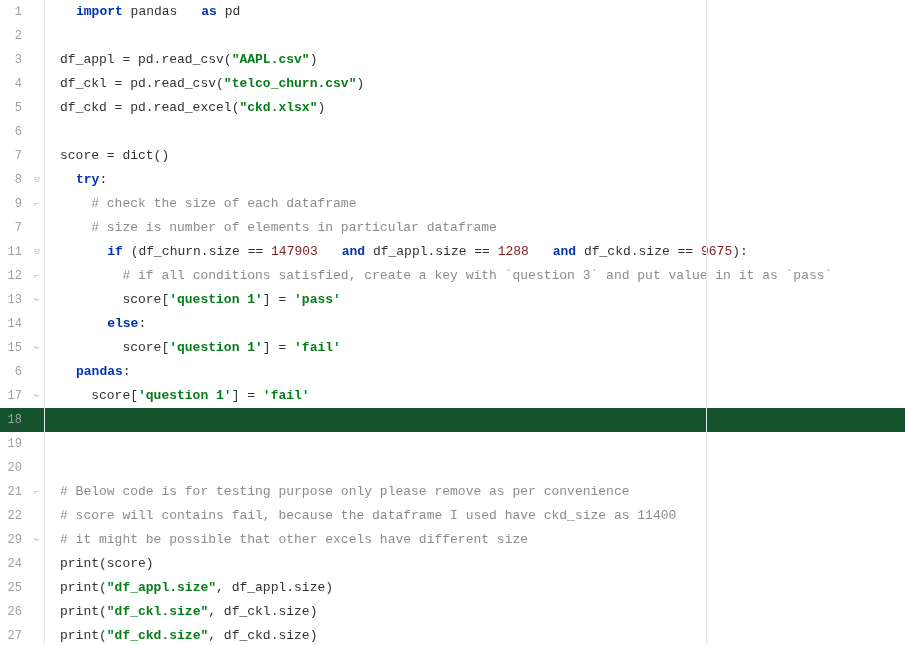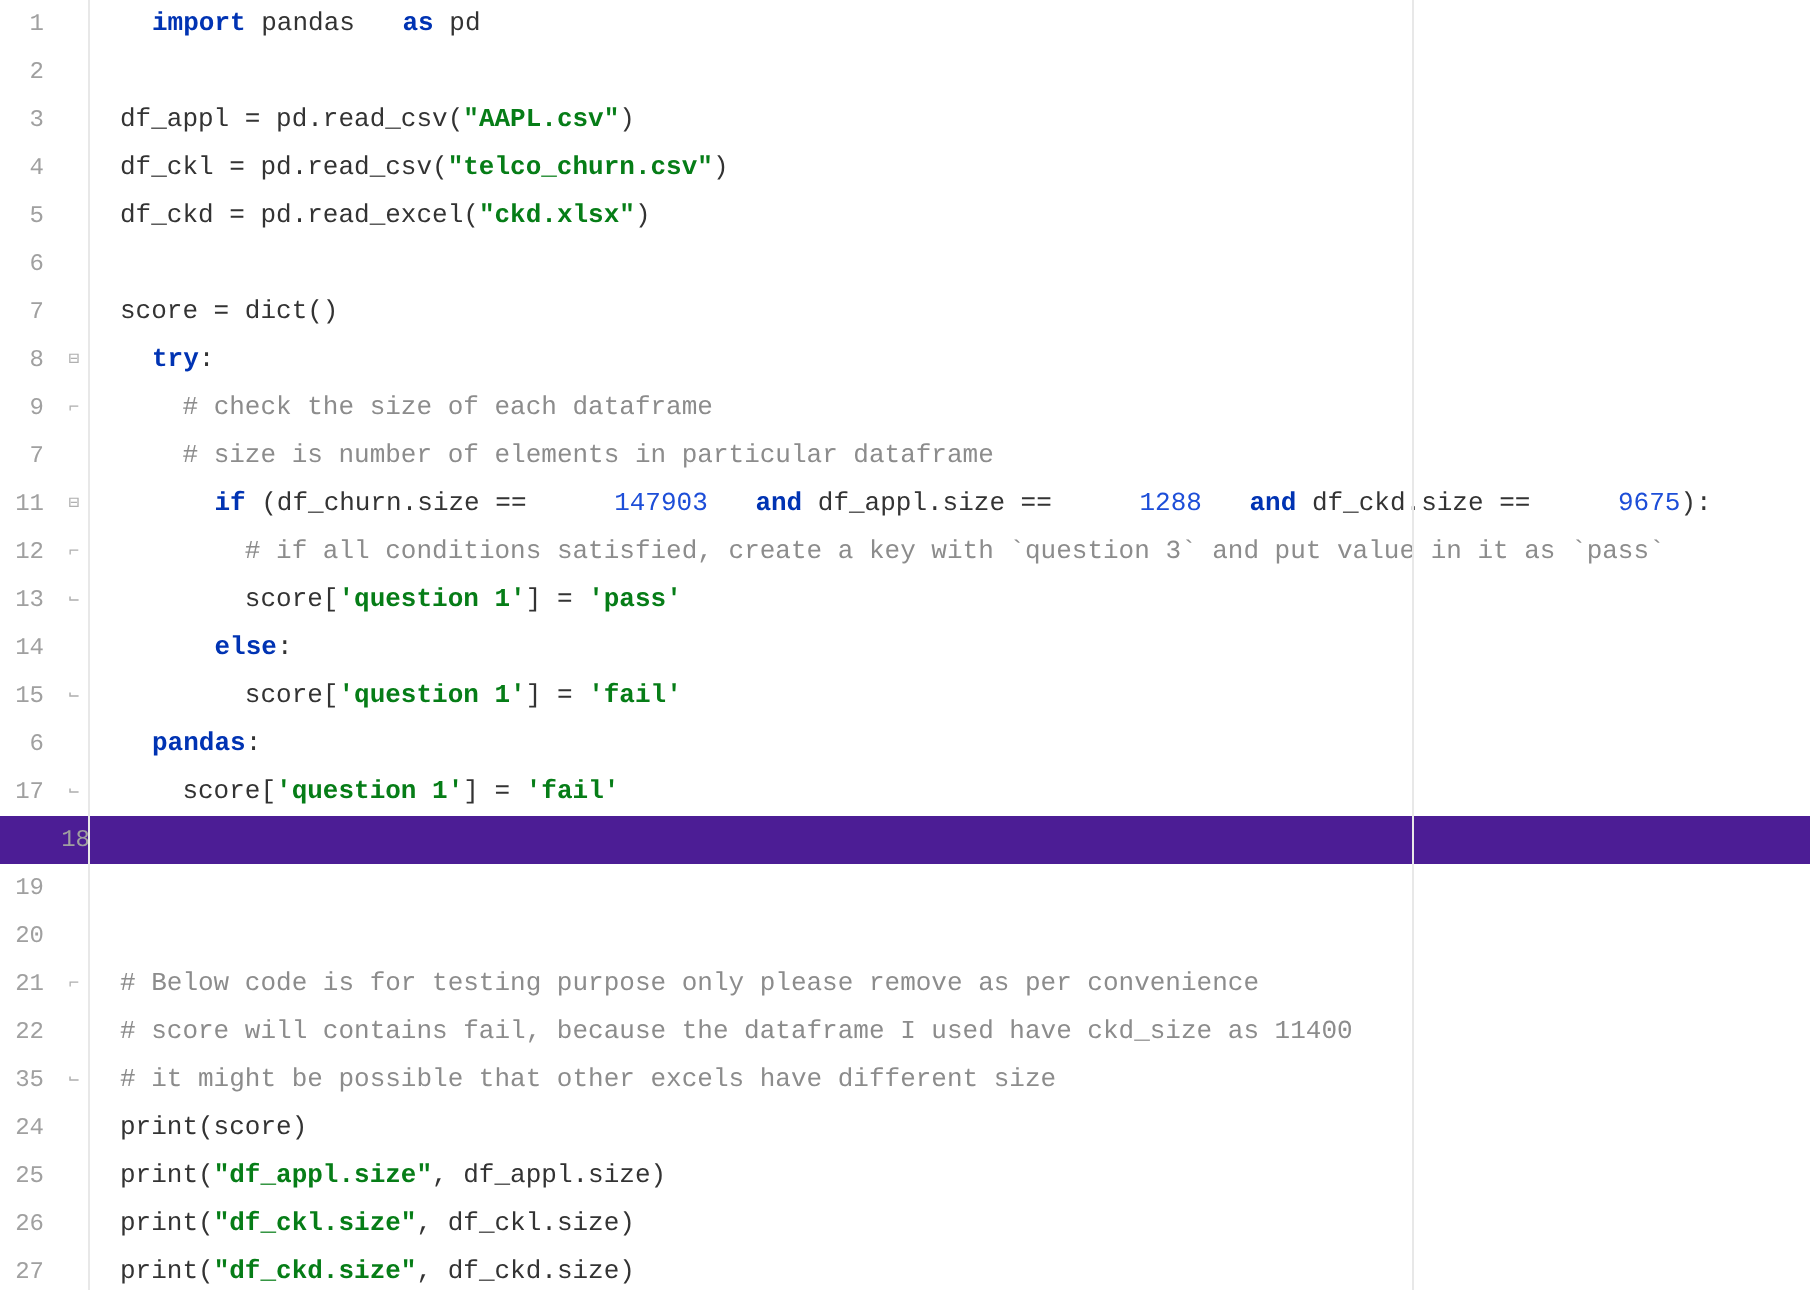--- a/index.html
+++ b/index.html
@@ -15,22 +15,21 @@
   display: flex;
   flex-direction: column;
   position: relative;
 }
 .line {
   display: flex;
   height: 24px;
   line-height: 24px;
 }
 .line.current {
-  background: #4c1d95;
-  padding-left: 23px;
+  background: #14532d;
 }
 .gutter {
   width: 30px;
   text-align: right;
   padding-right: 8px;
   color: #a0a0a0;
   font-size: 12px;
   user-select: none;
   flex-shrink: 0;
 }
@@ -60,21 +59,21 @@
   background: #e8e8e8;
 }
 .code {
   white-space: pre;
   padding-left: 16px;
   flex: 1;
   color: #333;
 }
 .kw { color: #0033B3; font-weight: bold; margin-left: 16px; }
 .str { color: #067D17; font-weight: bold; }
-.num { color: #1d4ed8; margin-left: 36px; }
+.num { color: #7f1d1d; }
 .com { color: #8C8C8C; }
 .id { color: #333; }
 .fold-marker {
   color: #b0b0b0;
   display: inline-block;
 }
 </style>
 </head>
 <body>
 
@@ -185,21 +184,21 @@
       <div class="gutter">21</div>
       <div class="fold-col"><span class="fold-marker">⌐</span></div>
       <div class="code"><span class="com"># Below code is for testing purpose only please remove as per convenience</span></div>
     </div>
     <div class="line">
       <div class="gutter">22</div>
       <div class="fold-col"></div>
       <div class="code"><span class="com"># score will contains fail, because the dataframe I used have ckd_size as 11400</span></div>
     </div>
     <div class="line">
-      <div class="gutter">35</div>
+      <div class="gutter">29</div>
       <div class="fold-col"><span class="fold-marker">⌙</span></div>
       <div class="code"><span class="com"># it might be possible that other excels have different size</span></div>
     </div>
     <div class="line">
       <div class="gutter">24</div>
       <div class="fold-col"></div>
       <div class="code"><span class="id">print(score)</span></div>
     </div>
     <div class="line">
       <div class="gutter">25</div>

